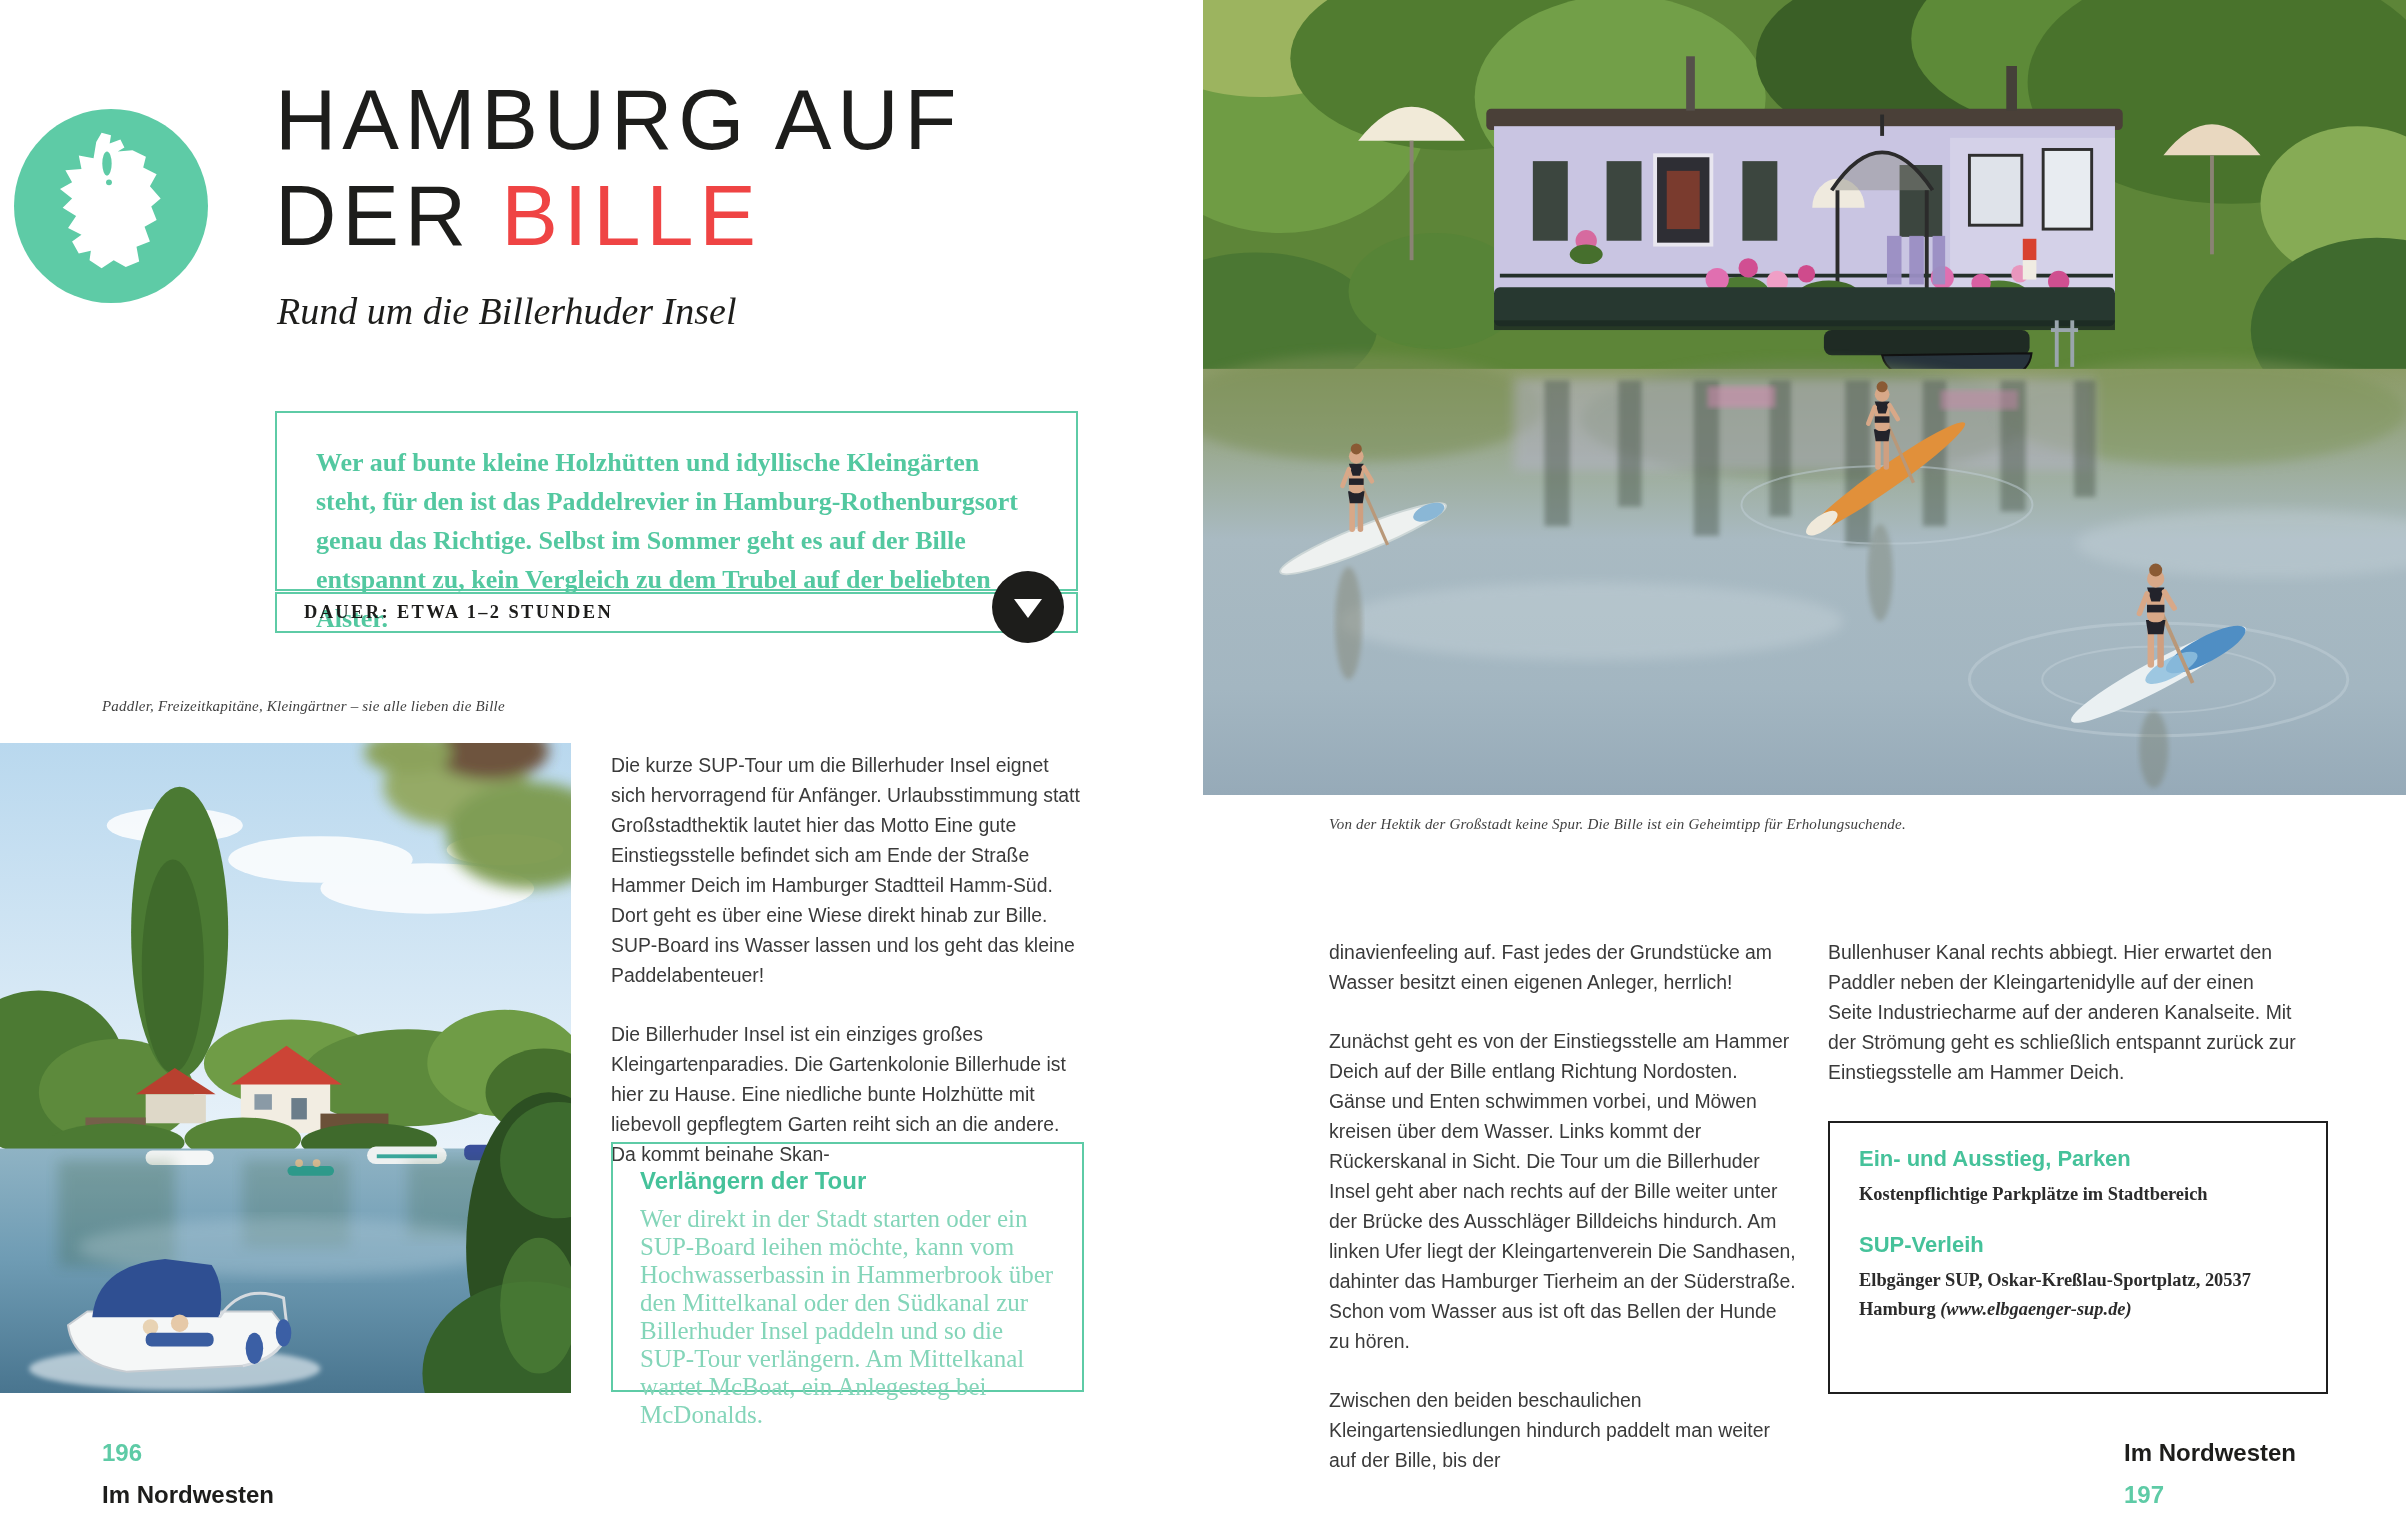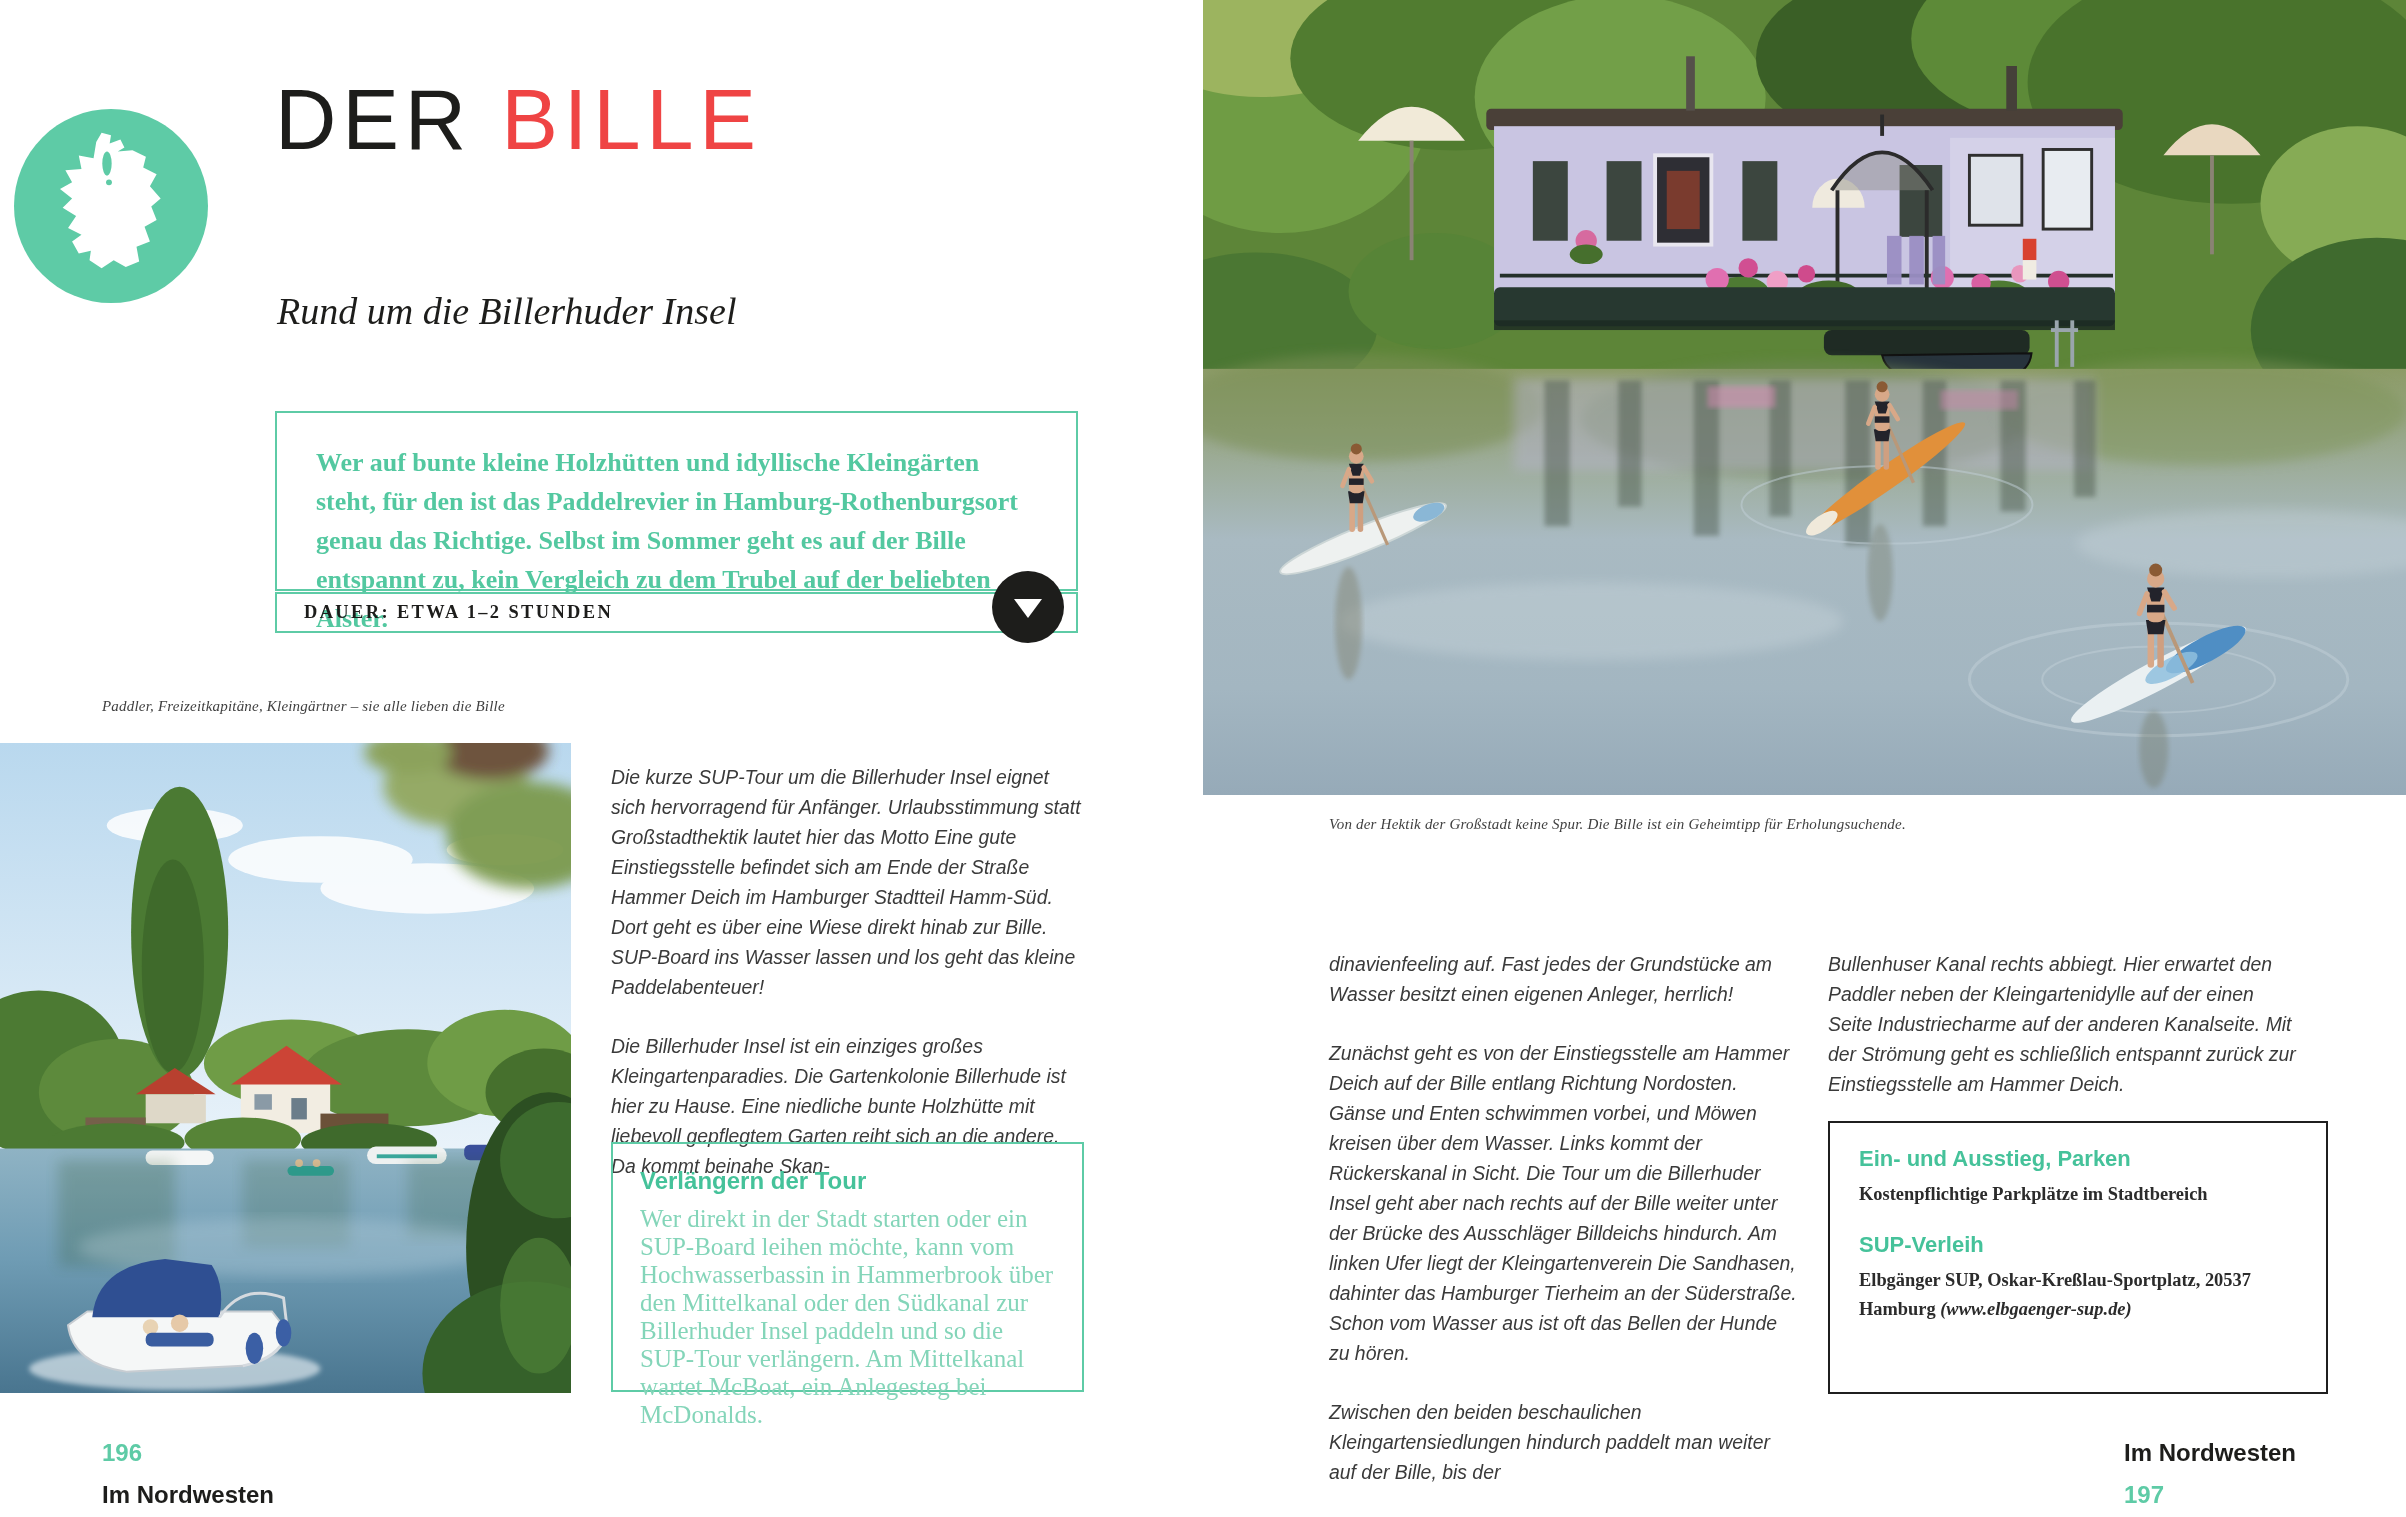--- a/index.html
+++ b/index.html
@@ -39,21 +39,21 @@
   .cap-right{left:1329px;top:816px;}
 
   
   .photo{position:absolute;overflow:hidden;background:#9db9c8;}
   .photo-left{left:0;top:743px;width:571px;height:650px;}
   .photo-right{left:1203px;top:0;width:1203px;height:795px;}
   .photo svg{display:block;width:100%;height:100%;}
 
   
   .col{position:absolute;width:477px;}
-  .col p{margin:16px 0 29px;font-size:19.4px;line-height:30px;color:#3a3a3a;font-style:italic;}
+  .col p{margin:4px 0 29px;font-size:19.4px;line-height:30px;color:#3a3a3a;}
   .col-left{left:611px;top:746px;}
   .col-r1{left:1329px;top:933px;width:468px;}
   .col-r2{left:1828px;top:933px;width:468px;}
 
   
   .extend-box{position:absolute;left:611px;top:1142px;width:473px;height:250px;box-sizing:border-box;
               border:2.9px solid #5ecba6;padding:23px 27px;}
   .extend-box h3{margin:0 0 9.7px;font-size:24px;font-weight:700;color:#45c29a;}
   .extend-box p{margin:0;font-size:25px;line-height:28px;color:#84d5b9;font-family:Liberation Serif, serif;}
 
@@ -80,20 +80,21 @@
 
   <div class="badge">
     <svg viewBox="0 0 100 114">
       <path fill="#ffffff" d="M43,2 L50,4 L49,10 L57,7 L60,13 L55,16 L66,15 L76,20 L74,28 L84,33 L79,42 L87,51 L80,57 L84,67 L75,72 L79,83 L69,87 L71,98 L61,102 L52,97 L43,103 L34,97 L35,90 L26,92 L21,83 L28,78 L18,73 L24,64 L14,58 L21,51 L12,44 L21,39 L16,30 L28,29 L26,19 L37,21 L39,9 Z"></path>
       <ellipse cx="47" cy="25" rx="3.5" ry="9" fill="#5ecba6"></ellipse>
       <circle cx="48.5" cy="39" r="2.2" fill="#5ecba6"></circle>
     </svg>
   </div>
 
   <div class="title">
+    <div>HAMBURG AUF</div>
     <div><span>DER </span><span class="accent">BILLE</span></div>
   </div>
   <div class="subtitle">Rund um die Billerhuder Insel</div>
 
   <div class="intro-box">
     <p>Wer auf bunte kleine Holzhütten und idyllische Kleingärten steht, für den ist das Paddelrevier in Hamburg-Rothenburgsort genau das Richtige. Selbst im Sommer geht es auf der Bille entspannt zu, kein Vergleich zu dem Trubel auf der beliebten Alster.</p>
   </div>
   <div class="duration-bar">
     <span>DAUER: ETWA 1–2 STUNDEN</span>
   </div>

